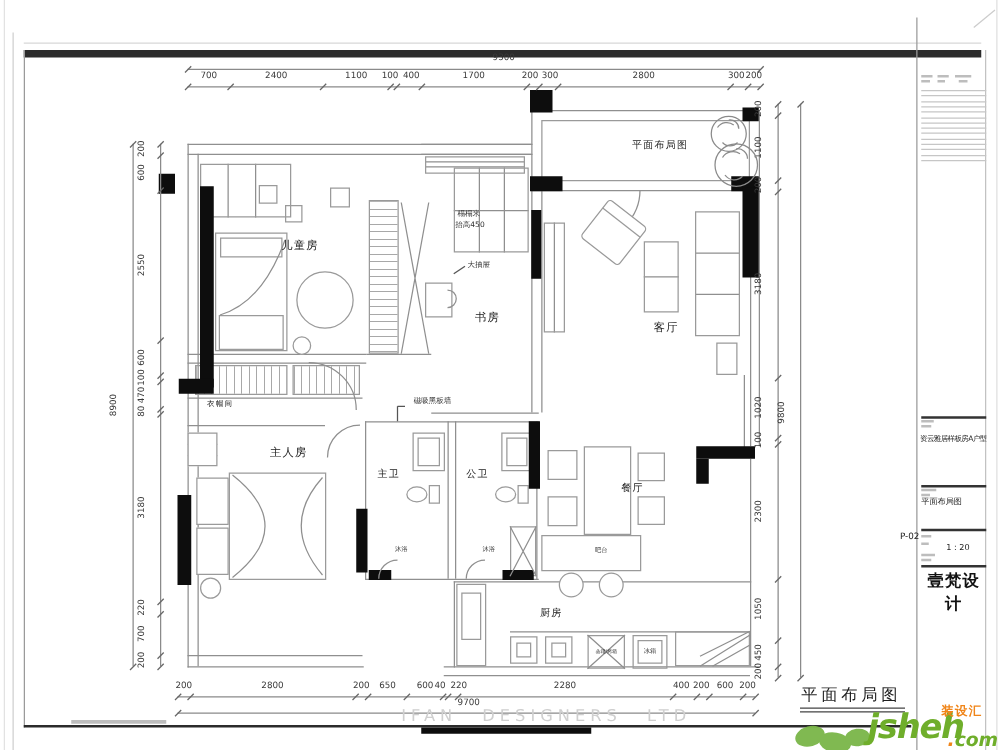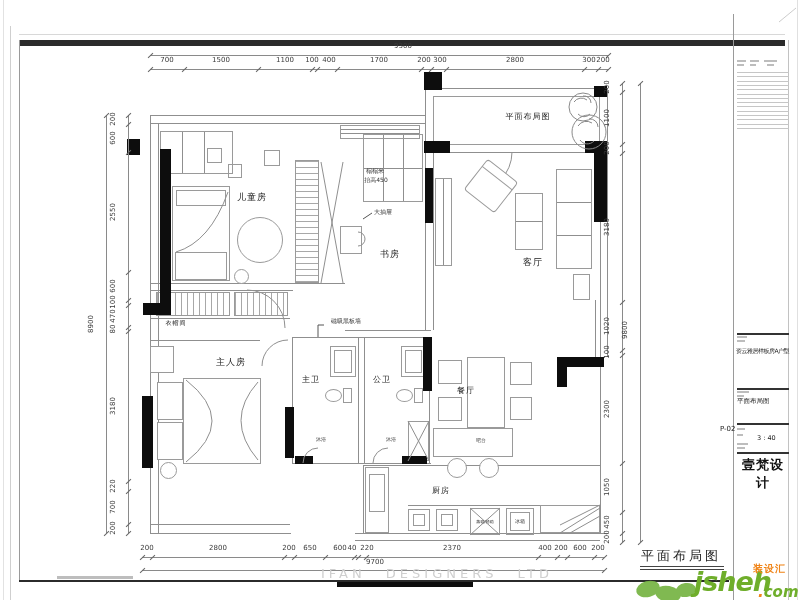--- a/index.html
+++ b/index.html
@@ -63,21 +63,21 @@
     <div class="smudge" style="left:737px;top:434px;width:6px;height:2px"></div>
     <div class="smudge" style="left:737px;top:443px;width:11px;height:2px"></div>
     <div class="smudge" style="left:737px;top:447px;width:8px;height:2px"></div>
     <div class="ln" style="left:737px;top:333px;width:52px;height:2px;background:#333"></div>
     <div class="ln" style="left:737px;top:388px;width:52px;height:2px;background:#333"></div>
     <div class="ln" style="left:737px;top:423px;width:52px;height:2px;background:#333"></div>
     <div class="ln" style="left:737px;top:452px;width:52px;height:2px;background:#333"></div>
     <div class="tb-text" style="left:736px;top:347px;width:56px;font-size:6px;letter-spacing:-0.5px">资云雅居样板房A户型</div>
     <div class="tb-text" style="left:737px;top:397px;font-size:6.5px">平面布局图</div>
     <div class="tb-text" style="left:720px;top:425px;font-size:7px">P-02</div>
-    <div class="tb-text" style="left:757px;top:434px;font-size:6.5px">3 : 40</div>
+    <div class="tb-text" style="left:757px;top:434px;font-size:6.5px">1 : 20</div>
     <div class="tb-company">壹梵设计</div>
   </div>
 
   <div class="footer-label">平面布局图</div>
   <div class="ln" style="left:640px;top:566px;width:84px;height:1px;background:#444;z-index:40"></div>
   <div class="ln" style="left:640px;top:569px;width:84px;height:1px;background:#444;z-index:40"></div>
 
   <div class="wm">IFAN DESIGNERS LTD</div>
 
   <div class="logo-brand" id="logoBrand" style="color: rgb(111, 174, 43);">jsheh</div>
@@ -254,21 +254,21 @@
         <div class="tick" style="left: 309px; top: 69px;"></div>
         <div class="tick" style="left: 314px; top: 69px;"></div>
         <div class="tick" style="left: 334px; top: 69px;"></div>
         <div class="tick" style="left: 418px; top: 69px;"></div>
         <div class="tick" style="left: 428px; top: 69px;"></div>
         <div class="tick" style="left: 443px; top: 69px;"></div>
         <div class="tick" style="left: 581px; top: 69px;"></div>
         <div class="tick" style="left: 595px; top: 69px;"></div>
         <div class="tick" style="left: 605px; top: 69px;"></div>
         <div class="dimlabel" style="left: 167px; top: 56px;">700</div>
-        <div class="dimlabel" style="left: 221px; top: 56px;">1500</div>
+        <div class="dimlabel" style="left: 221px; top: 56px;">2400</div>
         <div class="dimlabel" style="left: 285px; top: 56px;">1100</div>
         <div class="dimlabel" style="left: 312px; top: 56px;">100</div>
         <div class="dimlabel" style="left: 329px; top: 56px;">400</div>
         <div class="dimlabel" style="left: 379px; top: 56px;">1700</div>
         <div class="dimlabel" style="left: 424px; top: 56px;">200</div>
         <div class="dimlabel" style="left: 440px; top: 56px;">300</div>
         <div class="dimlabel" style="left: 515px; top: 56px;">2800</div>
         <div class="dimlabel" style="left: 589px; top: 56px;">300</div>
         <div class="dimlabel" style="left: 603px; top: 56px;">200</div>
       </div>
@@ -287,21 +287,21 @@
         <div class="tick" style="left: 564px; top: 557px;"></div>
         <div class="tick" style="left: 591px; top: 557px;"></div>
         <div class="tick" style="left: 601px; top: 557px;"></div>
         <div class="dimlabel" style="left: 147px; top: 544px;">200</div>
         <div class="dimlabel" style="left: 218px; top: 544px;">2800</div>
         <div class="dimlabel" style="left: 289px; top: 544px;">200</div>
         <div class="dimlabel" style="left: 310px; top: 544px;">650</div>
         <div class="dimlabel" style="left: 340px; top: 544px;">600</div>
         <div class="dimlabel" style="left: 352px; top: 544px;">40</div>
         <div class="dimlabel" style="left: 367px; top: 544px;">220</div>
-        <div class="dimlabel" style="left: 452px; top: 544px;">2370</div>
+        <div class="dimlabel" style="left: 452px; top: 544px;">2280</div>
         <div class="dimlabel" style="left: 545px; top: 544px;">400</div>
         <div class="dimlabel" style="left: 561px; top: 544px;">200</div>
         <div class="dimlabel" style="left: 580px; top: 544px;">600</div>
         <div class="dimlabel" style="left: 598px; top: 544px;">200</div>
       </div>
       <div>
         <div class="dimline" style="left: 142px; top: 570px; width: 462px; height: 1px;"></div>
         <div class="tick" style="left: 139px; top: 570px;"></div>
         <div class="tick" style="left: 601px; top: 570px;"></div>
         <div class="dimlabel" style="left: 375px; top: 558px;">9700</div>
@@ -363,28 +363,28 @@
         <div class="dimlabel-v" style="left: 607px; top: 537px;">200</div>
       </div>
       <div>
         <div class="dimline" style="left: 640px; top: 83px; width: 1px; height: 459px;"></div>
         <div class="tick" style="left: 637px; top: 83px;"></div>
         <div class="tick" style="left: 637px; top: 542px;"></div>
         <div class="dimlabel-v" style="left: 625px; top: 330px;">9800</div>
       </div>
     </div>
   <div id="labels">
-      <div class="room" style="left: 252px; top: 197px; font-size: 9px;">儿童房</div>
+      <div class="room" style="left: 240px; top: 197px; font-size: 9px;">儿童房</div>
       <div class="room" style="left: 390px; top: 254px; font-size: 9px;">书房</div>
       <div class="room" style="left: 533px; top: 262px; font-size: 9px;">客厅</div>
       <div class="room" style="left: 528px; top: 116px; font-size: 8px;">平面布局图</div>
       <div class="room" style="left: 231px; top: 362px; font-size: 9px; text-align: right;">主人房</div>
       <div class="room" style="left: 311px; top: 379px; font-size: 8px;">主卫</div>
       <div class="room" style="left: 382px; top: 379px; font-size: 8px;">公卫</div>
-      <div class="room" style="left: 466px; top: 390px; font-size: 8px;">餐厅</div>
+      <div class="room" style="left: 506px; top: 390px; font-size: 8px;">餐厅</div>
       <div class="room" style="left: 441px; top: 490px; font-size: 8px;">厨房</div>
       <div class="room" style="left: 176px; top: 323px; font-size: 6px;">衣帽间</div>
       <div class="anno" style="left: 375px; top: 171px; font-size: 6px;">榻榻米</div>
       <div class="anno" style="left: 376px; top: 180px; font-size: 6px;">抬高450</div>
       <div class="anno" style="left: 383px; top: 212px; font-size: 6px;">大抽屉</div>
       <div class="anno" style="left: 346px; top: 321px; font-size: 6px;">磁吸黑板墙</div>
       <div class="anno" style="left: 481px; top: 440px; font-size: 5px;">吧台</div>
       <div class="anno" style="left: 321px; top: 439px; font-size: 5px;">沐浴</div>
       <div class="anno" style="left: 391px; top: 439px; font-size: 5px;">沐浴</div>
       <div class="anno" style="left: 485px; top: 521px; font-size: 4px;">蒸箱/烤箱</div>

